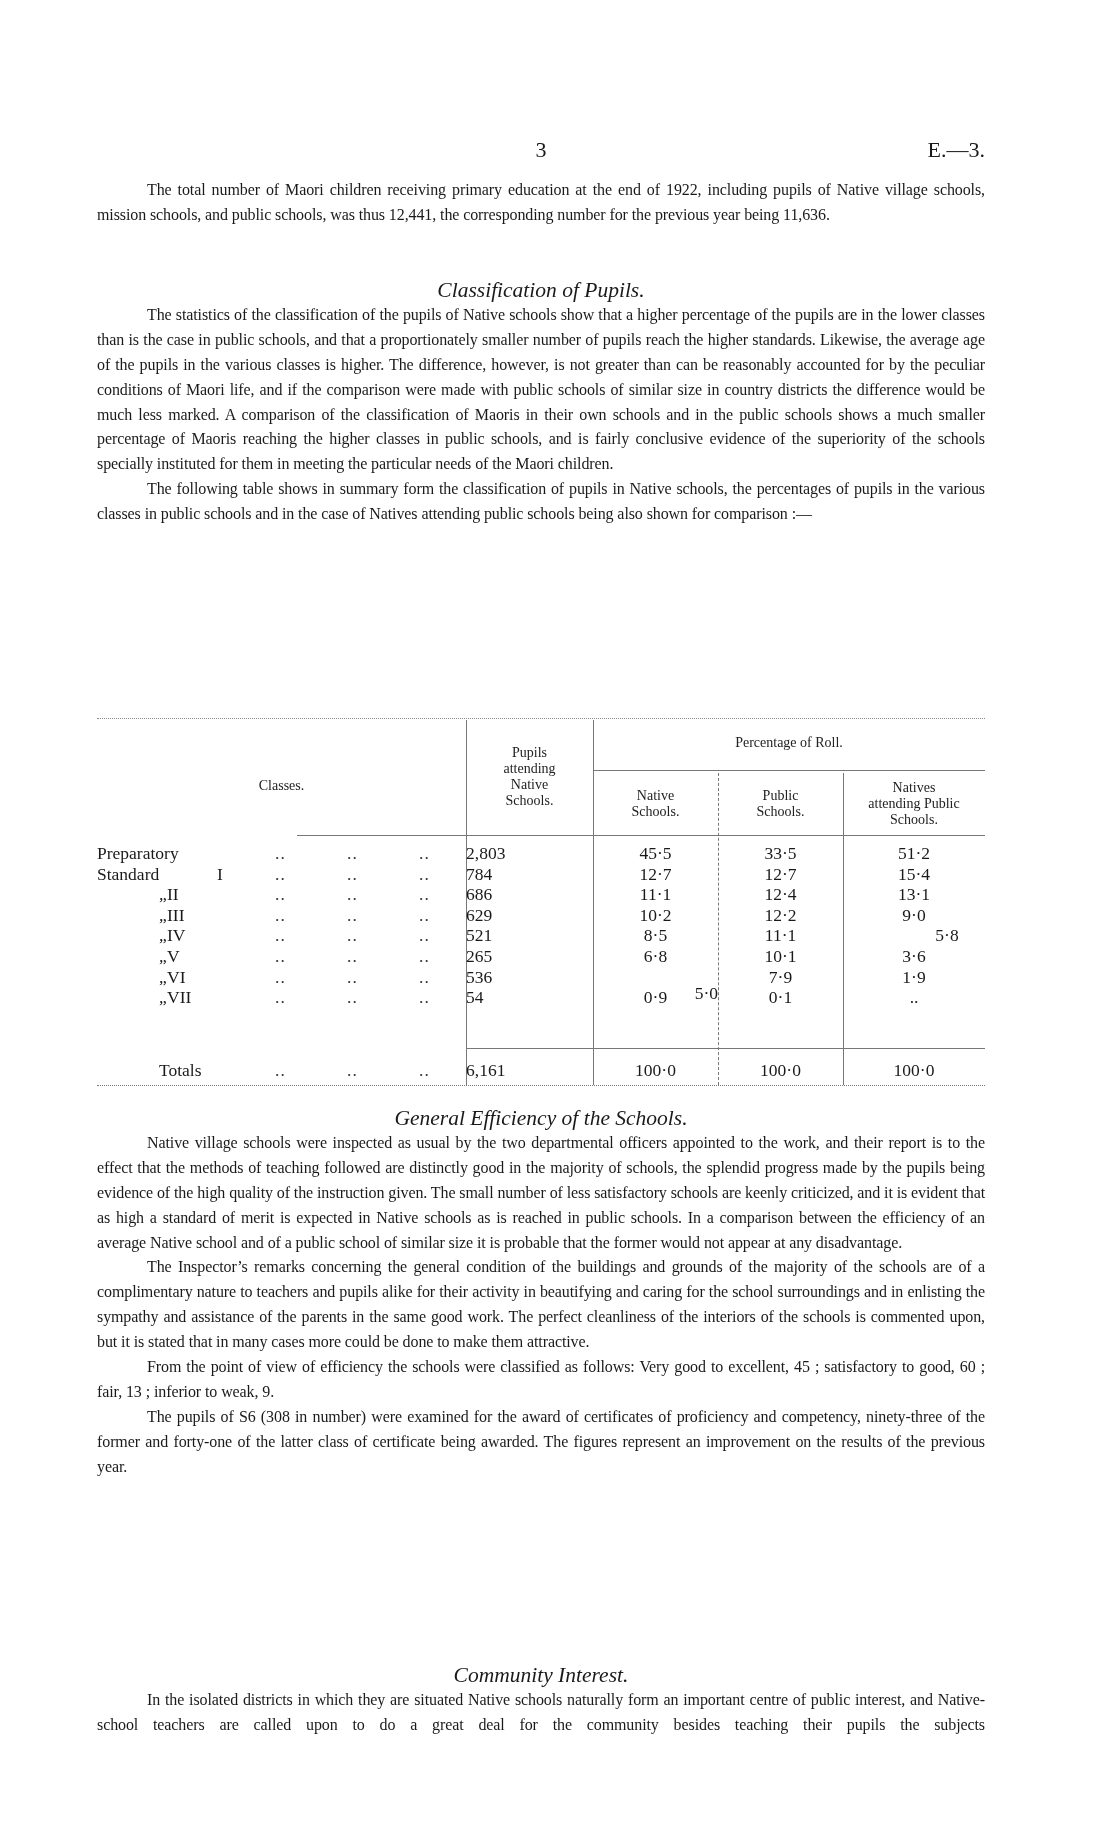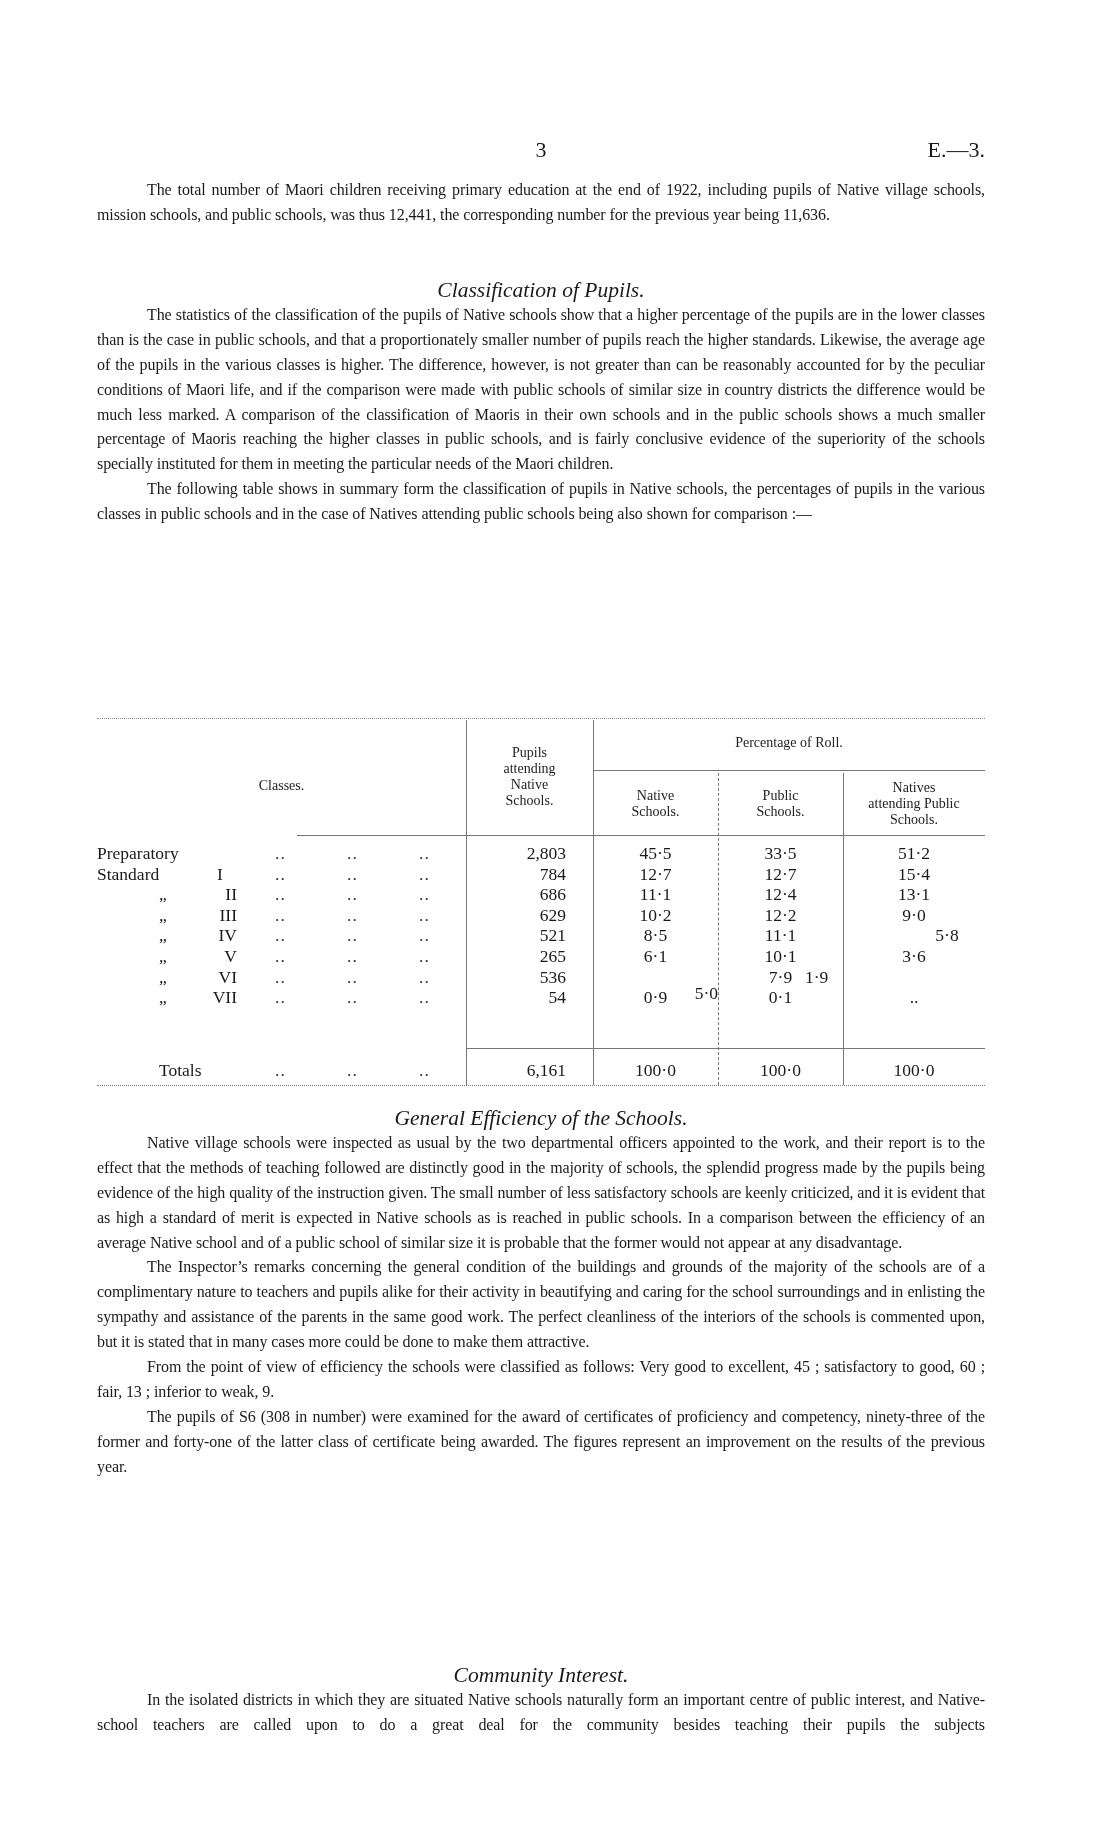--- a/index.html
+++ b/index.html
@@ -20,21 +20,21 @@
     margin: 0; font-weight: normal; font-style: italic; text-align: center;
     font-size: 21.5px; line-height: 24.9px;
   }
   .tbl-wrap { position: absolute; left: 0; width: 888px; }
   .rule-top { position: absolute; left: 0; width: 888px; border-top: 1px dotted #888; }
   .rule-bot { position: absolute; left: 0; width: 888px; border-top: 1px dotted #777; }
   .th { font-size: 14px; line-height: 16px; text-align: center; color: #222; }
   .vline { position: absolute; border-left: 1px solid #777; }
   .hline { position: absolute; border-top: 1px solid #777; }
   .cell { position: absolute; font-size: 17.5px; line-height: 20.5px; white-space: nowrap; }
-  .num { text-align: right; }
+  .num { text-align: left; }
   .dots { color: #333; letter-spacing: 1px; }
 </style>
 </head>
 <body>
 
 <div class="page">
 
   <div class="header">
     <span class="page-num">3</span>
     <span class="doc-code">E.—3.</span>
@@ -139,34 +139,34 @@
           <div class="cell " style="left:621px; width:125px; text-align:center; top:207.4px;">11·1</div>
           <div class="cell " style="left:746px; width:142px; text-align:center; top:207.4px;padding-left:33px;">5·8</div>
         </div>
         <div>
           <div class="cell " style="left:62px; top:228px;">„</div>
           <div class="cell num" style="left:70px; width:70px; top:228px;">V</div>
           <div class="cell dots" style="left:178px; top:228px;">..</div>
           <div class="cell dots" style="left:250px; top:228px;">..</div>
           <div class="cell dots" style="left:322px; top:228px;">..</div>
           <div class="cell num" style="left:369px; width:100px; top:228px;">265</div>
-          <div class="cell " style="left:496px; width:125px; text-align:center; top:228px;">6·1</div>
+          <div class="cell " style="left:496px; width:125px; text-align:center; top:228px;">6·8</div>
           <div class="cell " style="left:621px; width:125px; text-align:center; top:228px;">10·1</div>
           <div class="cell " style="left:746px; width:142px; text-align:center; top:228px;">3·6</div>
         </div>
         <div>
           <div class="cell " style="left:62px; top:248.60000000000002px;">„</div>
           <div class="cell num" style="left:70px; width:70px; top:248.60000000000002px;">VI</div>
           <div class="cell dots" style="left:178px; top:248.60000000000002px;">..</div>
           <div class="cell dots" style="left:250px; top:248.60000000000002px;">..</div>
           <div class="cell dots" style="left:322px; top:248.60000000000002px;">..</div>
           <div class="cell num" style="left:369px; width:100px; top:248.60000000000002px;">536</div>
           <div class="cell " style="left:496px; width:125px; text-align:right; top:248.60000000000002px;margin-top:16px;">5·0</div>
           <div class="cell " style="left:621px; width:125px; text-align:center; top:248.60000000000002px;">7·9</div>
-          <div class="cell " style="left:708px; width:142px; top:248.60000000000002px;">1·9</div>
+          <div class="cell " style="left:746px; width:142px; text-align:center; top:248.60000000000002px;">1·9</div>
         </div>
         <div>
           <div class="cell " style="left:62px; top:269.20000000000005px;">„</div>
           <div class="cell num" style="left:70px; width:70px; top:269.20000000000005px;">VII</div>
           <div class="cell dots" style="left:178px; top:269.20000000000005px;">..</div>
           <div class="cell dots" style="left:250px; top:269.20000000000005px;">..</div>
           <div class="cell dots" style="left:322px; top:269.20000000000005px;">..</div>
           <div class="cell num" style="left:369px; width:100px; top:269.20000000000005px;">54</div>
           <div class="cell " style="left:496px; width:125px; text-align:center; top:269.20000000000005px;">0·9</div>
           <div class="cell " style="left:621px; width:125px; text-align:center; top:269.20000000000005px;">0·1</div>

